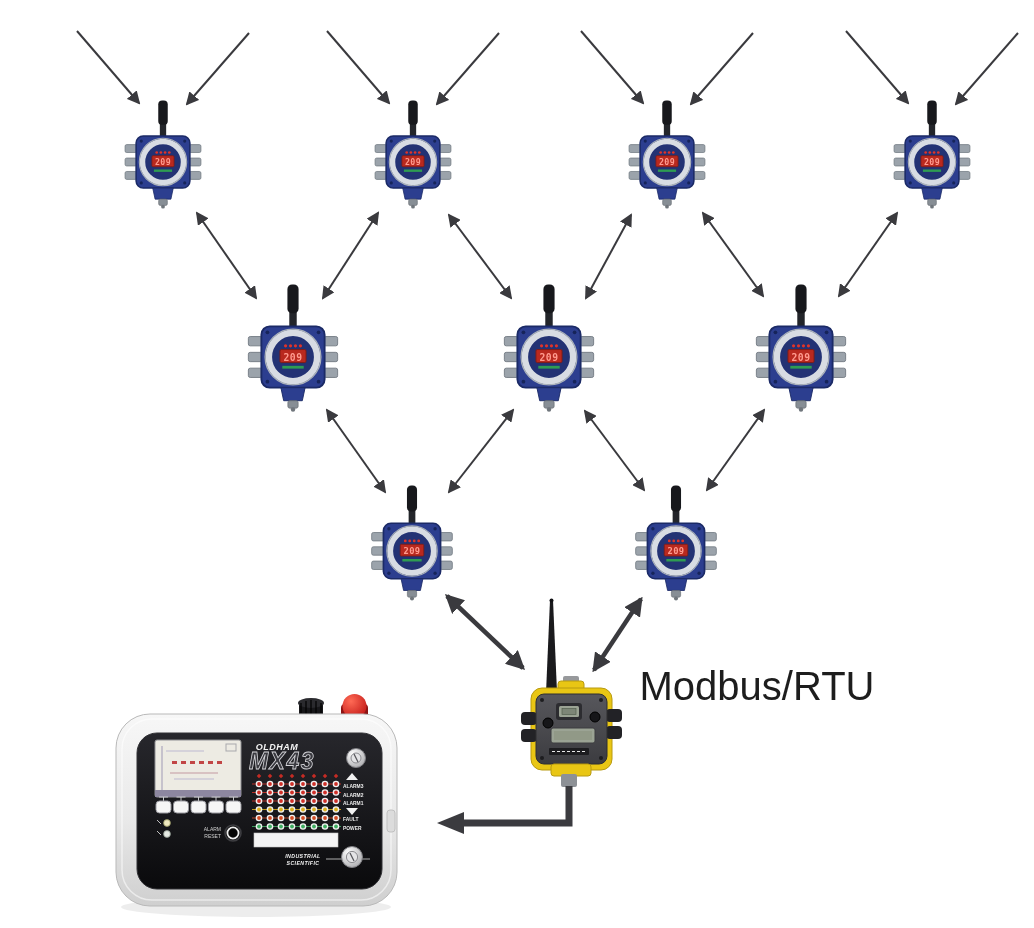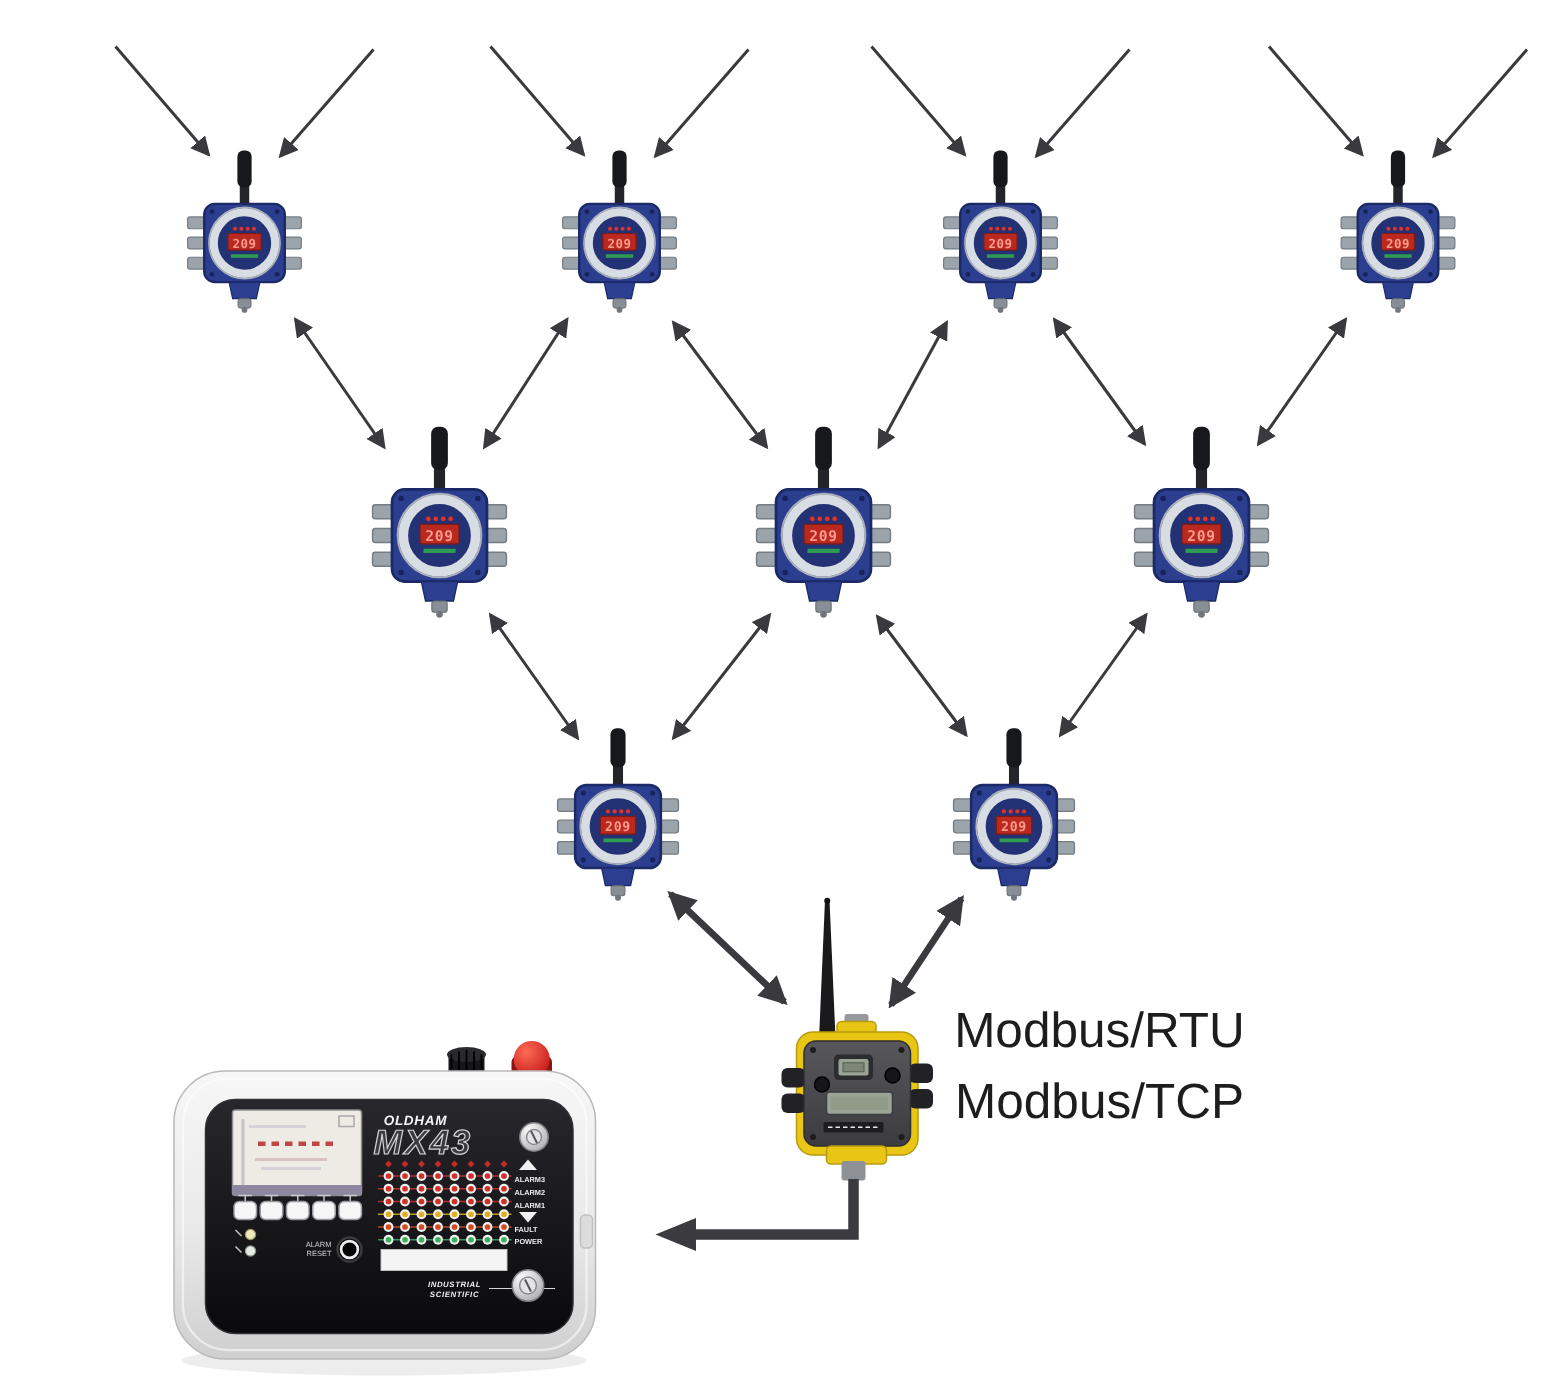--- a/index.html
+++ b/index.html
@@ -1,20 +1,20 @@
 <!DOCTYPE html>
 <html><head>
 <meta charset="utf-8">
 <style>
   html,body{margin:0;padding:0;background:#ffffff;}
   .stage{position:relative;width:1034px;height:928px;background:#ffffff;overflow:hidden;
          font-family:"Liberation Sans",sans-serif;}
   .stage svg{position:absolute;left:0;top:0;}
-  .protocols{position:absolute;left:601px;top:663px;width:264px;text-align:center;
-             font-size:33px;line-height:47px;font-weight:400;color:#1d1d1d;
+  .protocols{position:absolute;left:625px;top:663px;width:264px;text-align:center;
+             font-size:40px;line-height:47px;font-weight:400;color:#1d1d1d;
              font-family:"Liberation Sans",sans-serif;}
   .proto-line{display:block;white-space:nowrap;}
   .arr{stroke:#3a3a3e;fill:none;}
   .thin{stroke-width:2px;}
   .thick{stroke-width:4.5px;}
   .det-display{font-family:"DejaVu Sans Mono",monospace;font-size:10.5px;font-weight:bold;
                fill:#ff9a8e;text-anchor:middle;letter-spacing:.5px;}
   .t-brand{font-size:9px;font-weight:bold;font-style:italic;fill:#f4f4f4;text-anchor:middle;letter-spacing:.5px;}
   .t-model{font-size:23px;font-weight:bold;font-style:italic;fill:#3a3a40;stroke:#d4d4d8;stroke-width:.8px;
            text-anchor:middle;letter-spacing:1.5px;}
@@ -562,16 +562,15 @@
     <g>
       <circle cx="352" cy="857" r="10.5" fill="url(#gLock)" stroke="#7e7e82"></circle>
       <circle cx="352" cy="857" r="5.6" fill="#e4e4e6" stroke="#8b8b8f"></circle>
       <path d="M350 853 L354 861" stroke="#55555a" stroke-width="1.3"></path>
     </g>
   </g>
 </svg>
 
 <div id="protocols" class="protocols">
       <span class="proto-line">Modbus/RTU</span>
-      <span class="proto-line">Modbus/TCP</span>
     </div>
 
 </div>
 
 </body></html>

